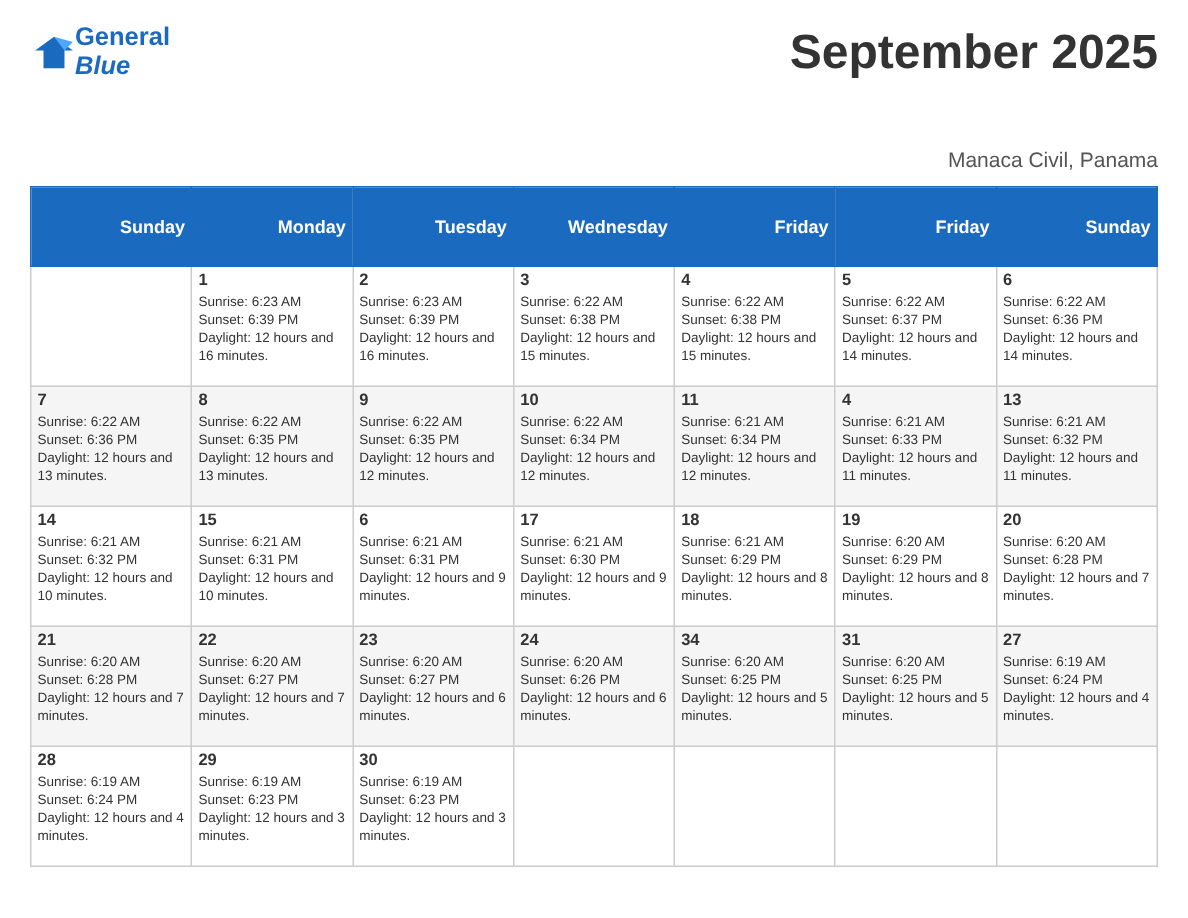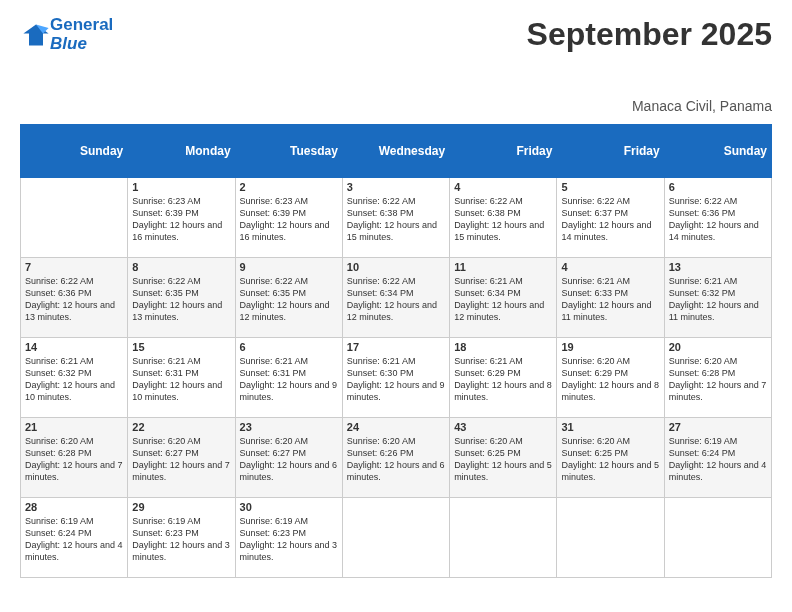--- a/index.html
+++ b/index.html
@@ -264,21 +264,21 @@
             Sunrise: 6:20 AM<br>Sunset: 6:27 PM<br>Daylight: 12 hours and 6 minutes.
           </div>
         </td>
           <td>
           <span class="cell-date">24</span>
           <div class="cell-info">
             Sunrise: 6:20 AM<br>Sunset: 6:26 PM<br>Daylight: 12 hours and 6 minutes.
           </div>
         </td>
           <td>
-          <span class="cell-date">43</span>
+          <span class="cell-date">34</span>
           <div class="cell-info">
             Sunrise: 6:20 AM<br>Sunset: 6:25 PM<br>Daylight: 12 hours and 5 minutes.
           </div>
         </td>
           <td>
           <span class="cell-date">31</span>
           <div class="cell-info">
             Sunrise: 6:20 AM<br>Sunset: 6:25 PM<br>Daylight: 12 hours and 5 minutes.
           </div>
         </td>

